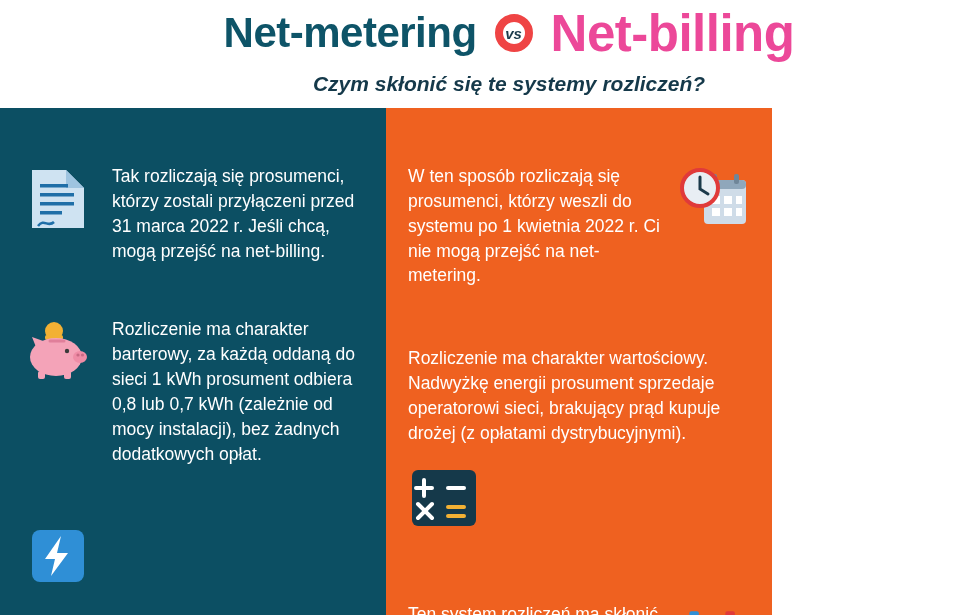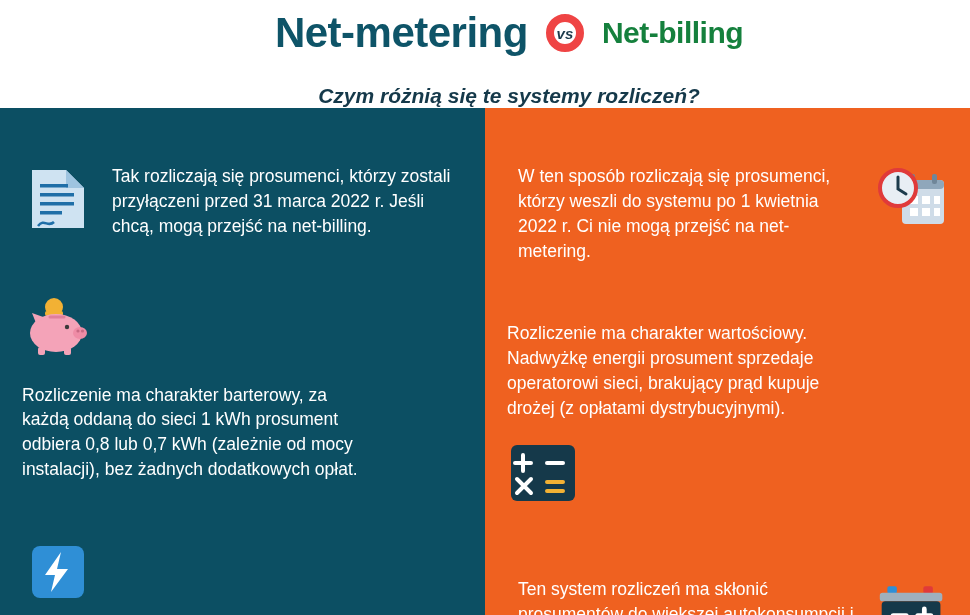--- a/index.html
+++ b/index.html
@@ -20,43 +20,43 @@
     background: #ffffff;
   }
 
   
   .header {
     height: 108px;
     background: #ffffff;
     display: flex;
     flex-direction: column;
     align-items: center;
-    justify-content: space-between;
+    justify-content: flex-start;
     padding-top: 4px;
     box-sizing: border-box;
     margin-left: 48px;
   }
   .title-row {
     display: flex;
     align-items: center;
     justify-content: center;
     gap: 18px;
     height: 58px;
   }
   .title-left {
     font-size: 42px;
     font-weight: bold;
     color: #0e5468;
     letter-spacing: -0.5px;
     line-height: 1;
   }
   .title-right {
-    font-size: 30px;
-    font-weight: bold;
-    color: #15803d;
+    font-size: 51px;
+    font-weight: bold;
+    color: #ec4899;
     letter-spacing: -0.5px;
     line-height: 1;
   }
   .vs-badge {
     width: 38px;
     height: 38px;
     border-radius: 50%;
     border: 8px solid #ef4444;
     display: flex;
     align-items: center;
@@ -71,21 +71,21 @@
     margin-top: 10px;
     font-size: 21px;
     font-weight: bold;
     font-style: italic;
     color: #15394a;
   }
 
   
   .columns {
     display: flex;
-    width: 970px;
+    width: 772px;
     height: 507px;
     align-items: flex-end;
   }
   .col {
     width: 485px;
     height: 507px;
     box-sizing: border-box;
     padding: 44px 22px 20px 22px;
     display: flex;
     flex-direction: column;
@@ -125,39 +125,39 @@
     max-width: 340px;
   }
   .row.icon-right .text {
     order: 1;
     text-align: left;
   }
 
   
   .col-left .row:nth-child(1) { margin-top: 12px; }
   .col-right .row:nth-child(1) { margin-top: 12px; }
-  .col-left .row:nth-child(2) { margin-top: 18px; flex-direction: column; }
+  .col-left .row:nth-child(2) { margin-top: 18px; }
   .col-right .row:nth-child(2) { margin-top: 22px; flex-direction: column; }
   .col-left .row:nth-child(3) { margin-top: 22px; }
   .col-right .row:nth-child(3) { margin-top: 30px; }
 
   svg { display: block; }
 </style>
 </head>
 <body>
 
 <div class="page">
 
   <div class="header">
     <div class="title-row">
       <div class="title-left">Net-metering</div>
       <div class="vs-badge">vs</div>
       <div class="title-right">Net-billing</div>
     </div>
-    <div class="subtitle">Czym różnią się te systemy rozliczeń?</div>
+    <div class="subtitle">Czym skłonić się te systemy rozliczeń?</div>
   </div>
 
   <div class="columns">
 
     <div class="col col-left">
 
       <div class="row icon-left">
         <div class="icon-wrap">
           <svg width="60" height="66" viewBox="0 0 60 66">
             <path d="M4 4 h34 l18 18 v40 a0 0 0 0 1 0 0 H4 Z" fill="#cfe3f2"></path>

